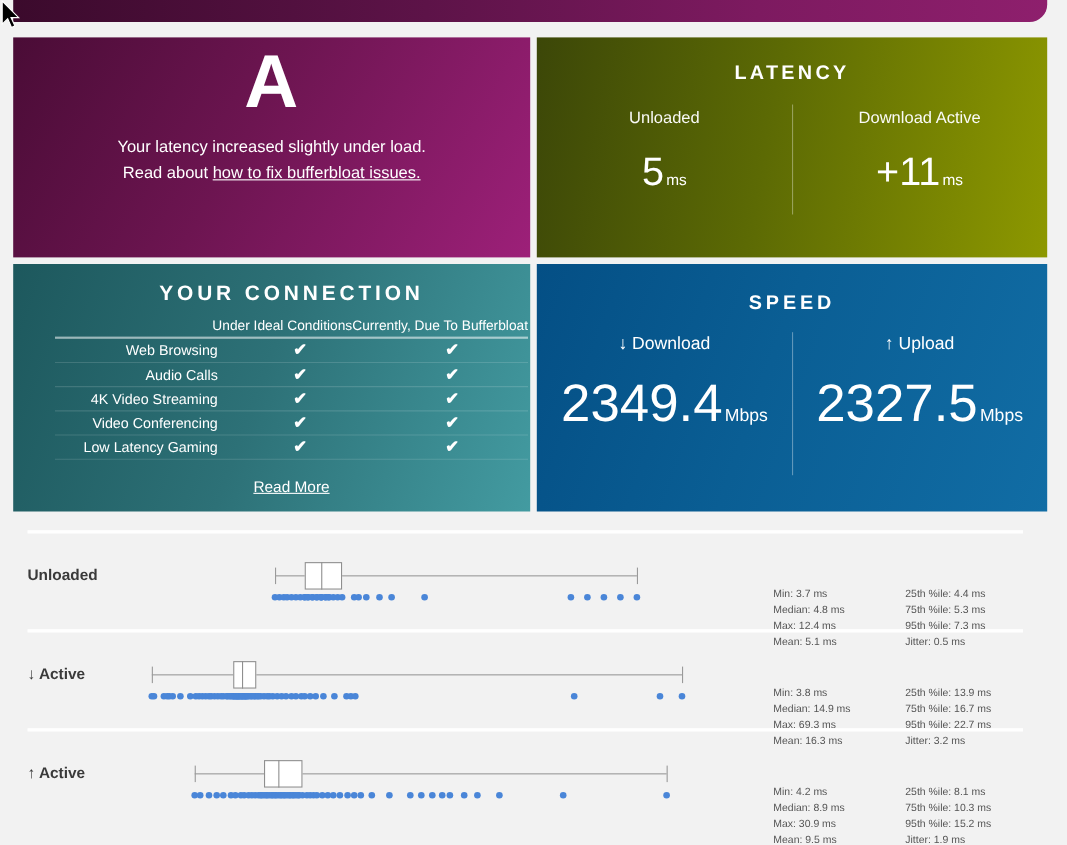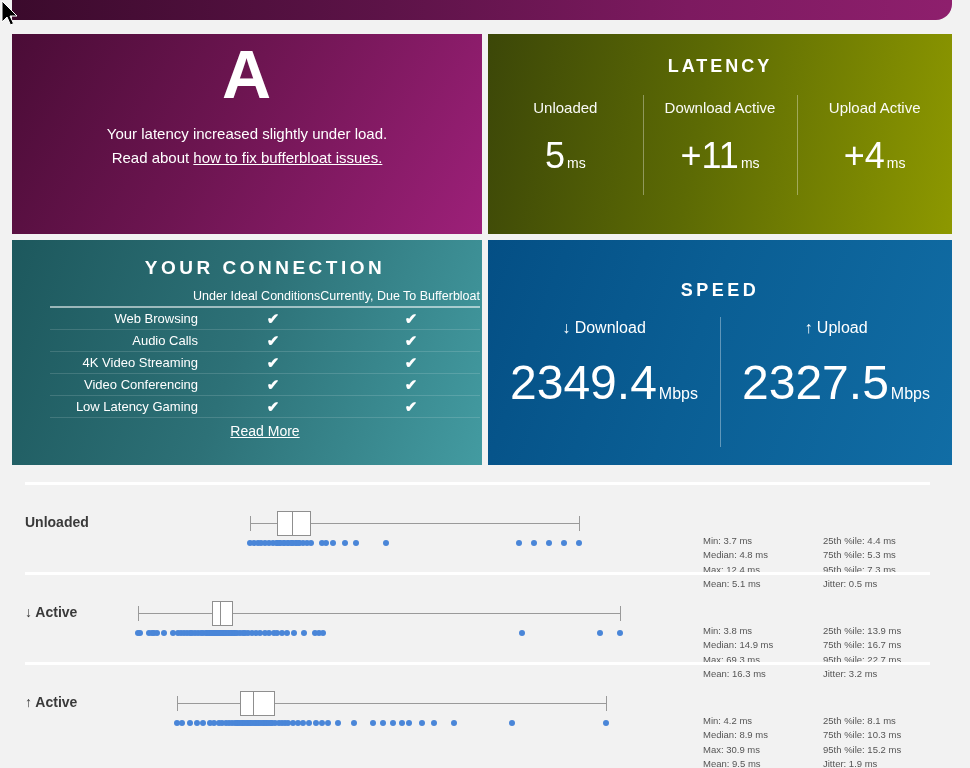--- a/index.html
+++ b/index.html
@@ -38,21 +38,21 @@
     background:linear-gradient(110deg,#1d585d 0%,#2d7177 48%,#439ba1 100%);padding-left:36px;}
   .card.speed{width:464px;height:225px;
     background:linear-gradient(110deg,#044f85 0%,#0a5e94 45%,#116da5 100%);}
   .row2{margin-top:6px;}
 
   .card-title{
     text-align:center;font-weight:bold;letter-spacing:3px;
     font-size:18px;padding-top:22px;text-transform:uppercase;
   }
   .card.connection .card-title{padding-top:17px;font-size:19px;letter-spacing:3.5px;}
-  .card.speed .card-title{padding-top:40px;letter-spacing:3.5px;}
+  .card.speed .card-title{padding-top:25px;letter-spacing:3.5px;}
 
   
   .grade-letter{
     text-align:center;font-size:68px;font-weight:bold;line-height:0.95;
     margin-top:8px;letter-spacing:1px;
   }
   .grade-msg{text-align:center;font-size:15px;margin-top:18px;}
   .grade-msg2{text-align:center;font-size:15px;margin-top:7px;}
   .grade-msg2 a{color:#fff;text-decoration:underline;cursor:pointer;}
 
@@ -71,21 +71,21 @@
   .conn-table{margin:10px auto 0 auto;width:430px;font-size:13px;}
   .conn-head{display:flex;align-items:flex-end;}
   .conn-head .h-blank{width:148px;}
   .conn-head .h-c{flex:1;text-align:center;font-size:12.5px;white-space:nowrap;}
   .conn-rule{height:2px;background:rgba(255,255,255,0.55);margin-top:3px;}
   .conn-row{display:flex;align-items:center;height:21px;
     border-bottom:1px solid rgba(255,255,255,0.14);}
   .conn-row .c-name{width:148px;text-align:right;font-size:13px;padding-right:6px;}
   .conn-row .c-c{flex:1;text-align:center;}
   .tick{display:inline-block;font-size:15px;font-weight:bold;line-height:1;}
-  .readmore{text-align:center;margin-top:4px;}
+  .readmore{text-align:center;margin-top:16px;}
   .readmore a{color:#fff;text-decoration:underline;font-size:14px;cursor:pointer;}
 
   
   .spd-cols{display:flex;margin-top:18px;}
   .spd-col{flex:1;text-align:center;position:relative;}
   .spd-col + .spd-col:before{
     content:"";position:absolute;left:0;top:-2px;width:1px;height:130px;
     background:rgba(255,255,255,0.35);
   }
   .spd-label{font-size:16px;}
@@ -140,26 +140,20 @@
         <div class="lat-col">
           <div class="lat-label">Unloaded</div>
           <div class="lat-val">
             <span>5</span><span class="lat-unit">ms</span>
           </div>
         </div>
         <div class="lat-col">
           <div class="lat-label">Download Active</div>
           <div class="lat-val">
             <span>+11</span><span class="lat-unit">ms</span>
-          </div>
-        </div>
-        <div class="lat-col">
-          <div class="lat-label">Upload Active</div>
-          <div class="lat-val">
-            <span>+4</span><span class="lat-unit">ms</span>
           </div>
         </div>
       </div>
     </div>
   </div>
 
   <div class="row row2">
 
     <div class="card connection">
       <div class="card-title">YOUR CONNECTION</div>

